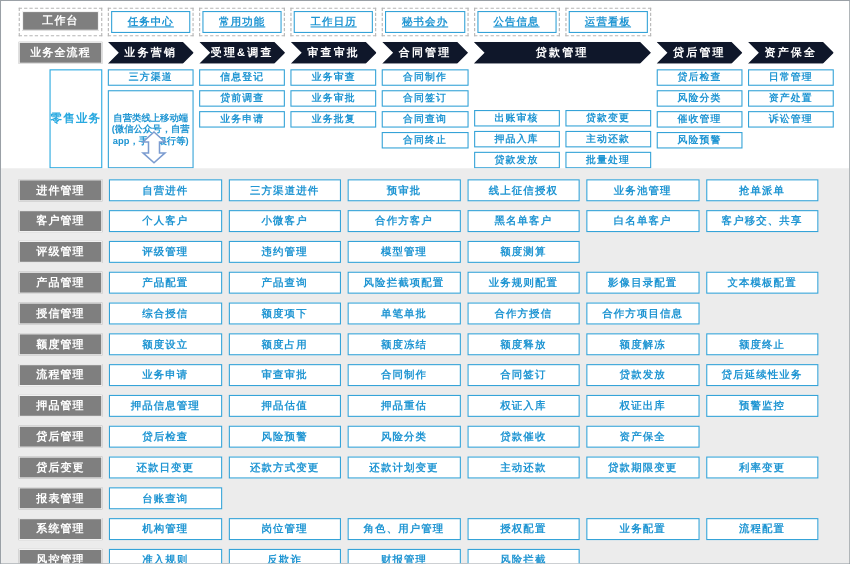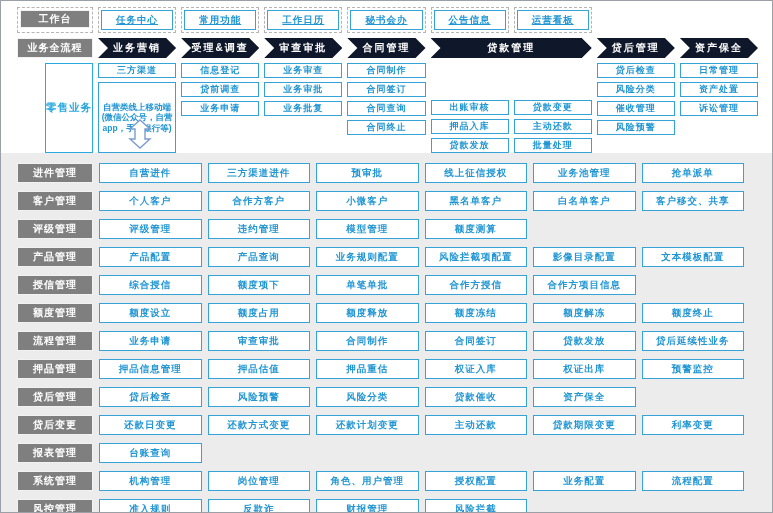--- a/index.html
+++ b/index.html
@@ -144,56 +144,56 @@
         <div class="btn mbtn">自营进件</div>
         <div class="btn mbtn">三方渠道进件</div>
         <div class="btn mbtn">预审批</div>
         <div class="btn mbtn">线上征信授权</div>
         <div class="btn mbtn">业务池管理</div>
         <div class="btn mbtn">抢单派单</div>
       </div>
       <div class="mrow">
         <div class="glabel mlabel">客户管理</div>
         <div class="btn mbtn">个人客户</div>
+        <div class="btn mbtn">小微客户</div>
         <div class="btn mbtn">合作方客户</div>
-        <div class="btn mbtn">小微客户</div>
         <div class="btn mbtn">黑名单客户</div>
         <div class="btn mbtn">白名单客户</div>
         <div class="btn mbtn">客户移交、共享</div>
       </div>
       <div class="mrow">
         <div class="glabel mlabel">评级管理</div>
         <div class="btn mbtn">评级管理</div>
         <div class="btn mbtn">违约管理</div>
         <div class="btn mbtn">模型管理</div>
         <div class="btn mbtn">额度测算</div>
       </div>
       <div class="mrow">
         <div class="glabel mlabel">产品管理</div>
         <div class="btn mbtn">产品配置</div>
         <div class="btn mbtn">产品查询</div>
+        <div class="btn mbtn">风险拦截项配置</div>
         <div class="btn mbtn">业务规则配置</div>
-        <div class="btn mbtn">风险拦截项配置</div>
         <div class="btn mbtn">影像目录配置</div>
         <div class="btn mbtn">文本模板配置</div>
       </div>
       <div class="mrow">
         <div class="glabel mlabel">授信管理</div>
         <div class="btn mbtn">综合授信</div>
         <div class="btn mbtn">额度项下</div>
         <div class="btn mbtn">单笔单批</div>
         <div class="btn mbtn">合作方授信</div>
         <div class="btn mbtn">合作方项目信息</div>
       </div>
       <div class="mrow">
         <div class="glabel mlabel">额度管理</div>
         <div class="btn mbtn">额度设立</div>
         <div class="btn mbtn">额度占用</div>
+        <div class="btn mbtn">额度冻结</div>
         <div class="btn mbtn">额度释放</div>
-        <div class="btn mbtn">额度冻结</div>
         <div class="btn mbtn">额度解冻</div>
         <div class="btn mbtn">额度终止</div>
       </div>
       <div class="mrow">
         <div class="glabel mlabel">流程管理</div>
         <div class="btn mbtn">业务申请</div>
         <div class="btn mbtn">审查审批</div>
         <div class="btn mbtn">合同制作</div>
         <div class="btn mbtn">合同签订</div>
         <div class="btn mbtn">贷款发放</div>

